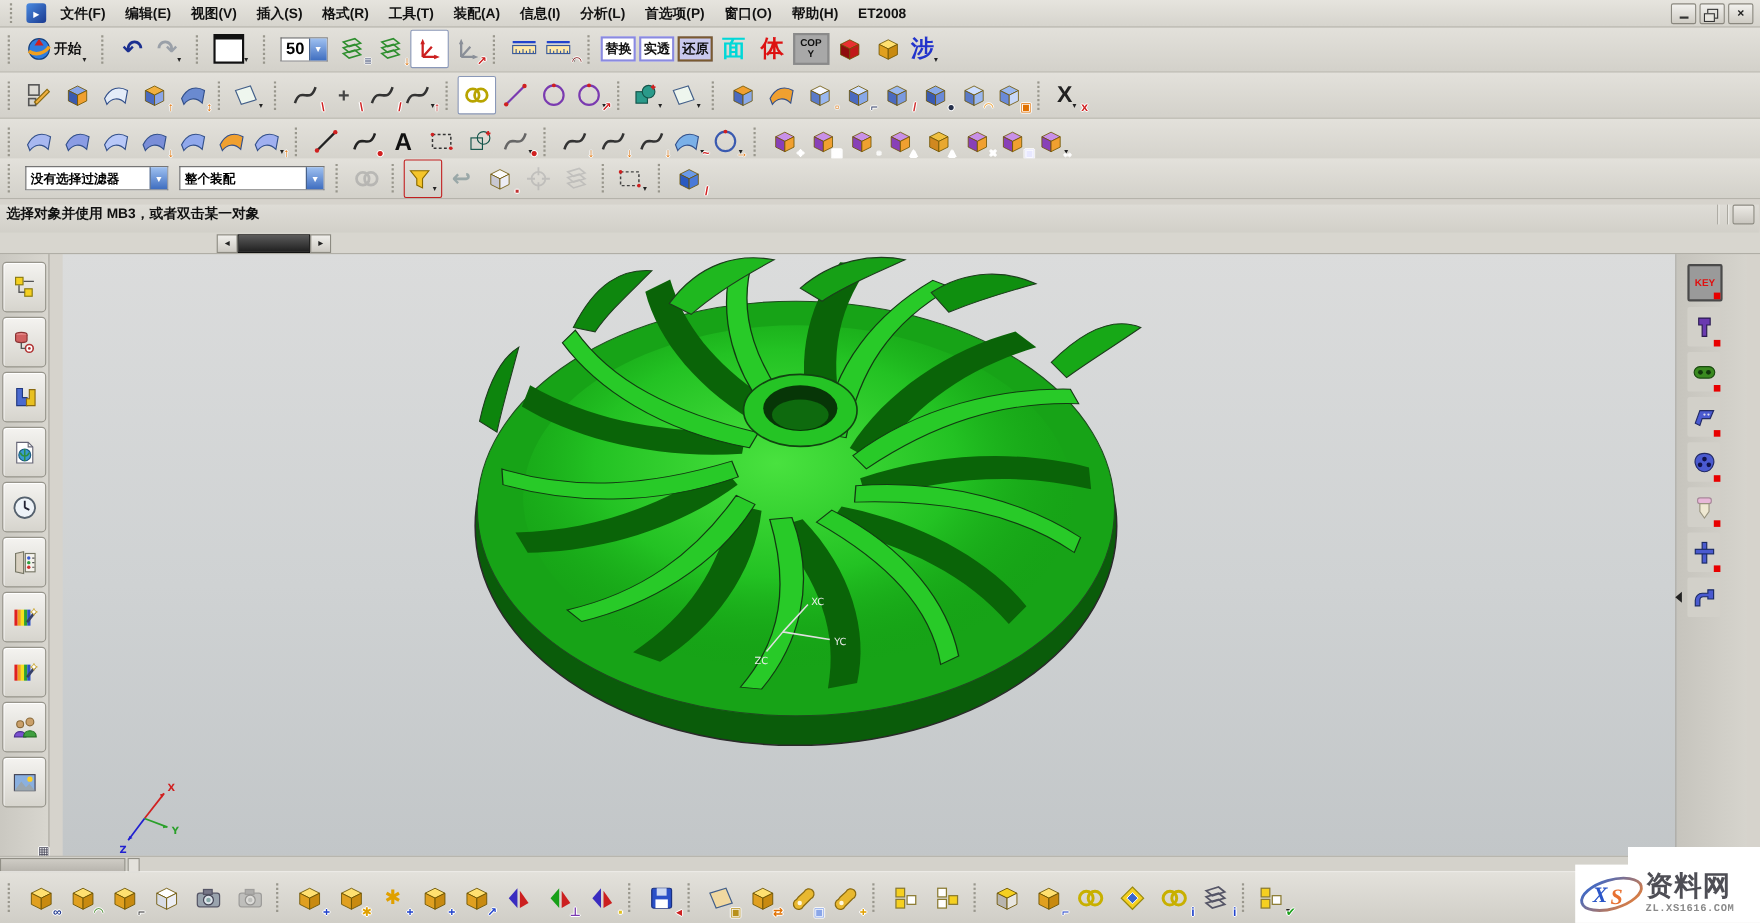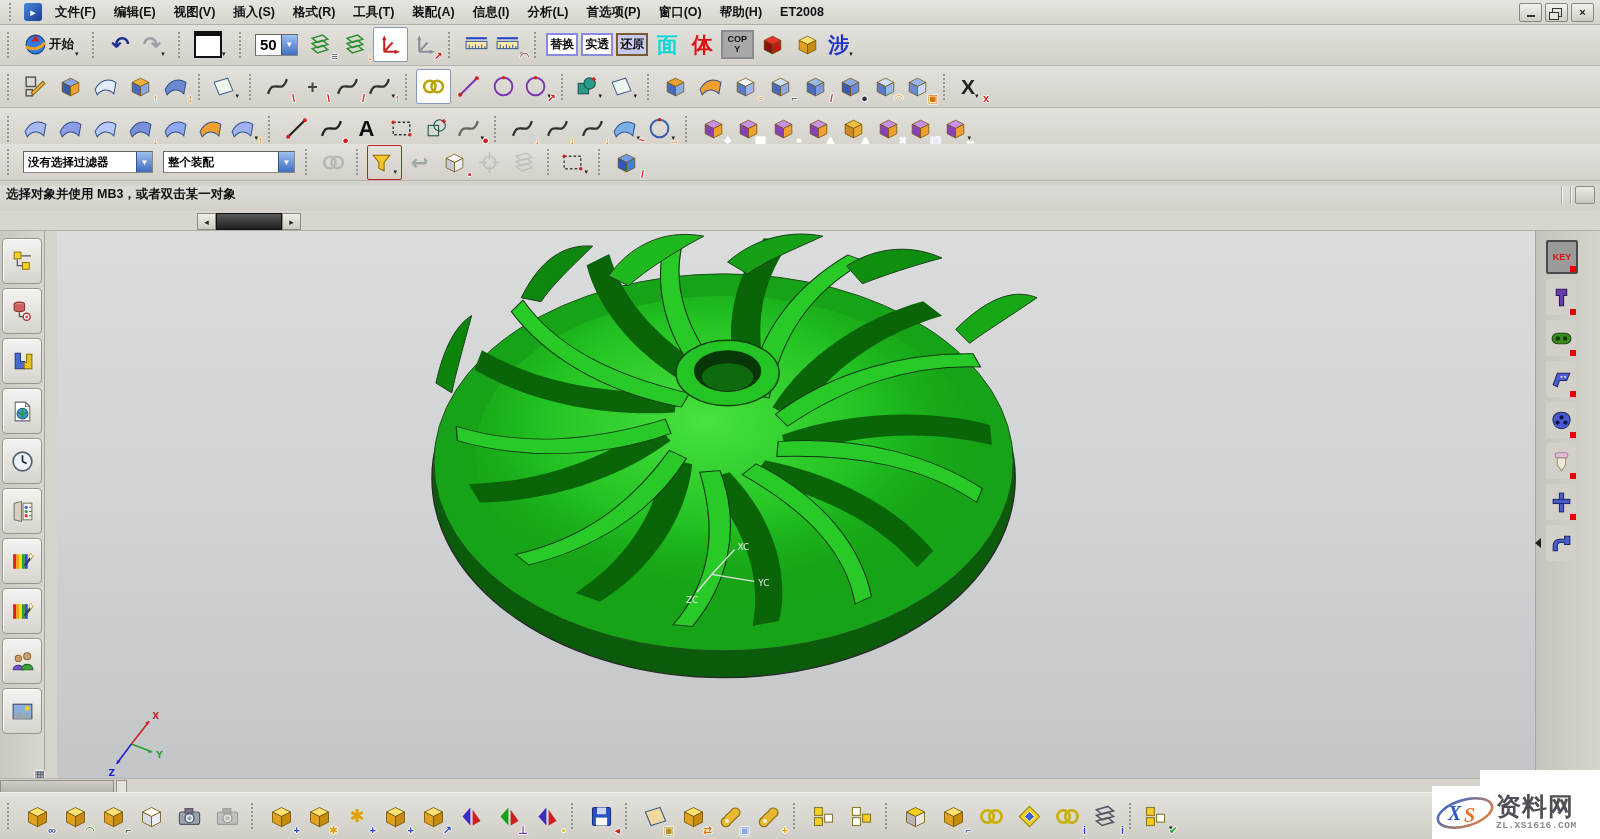--- a/index.html
+++ b/index.html
@@ -57,21 +57,21 @@
              display:flex;align-items:center;justify-content:center;color:#222}
   .hsc .thumb{width:64px;height:15px;background:linear-gradient(#5a5a5a,#1f1f1f);border:1px solid #111}
   
   #main{position:absolute;left:0;top:230px;right:0;height:549px}
   #leftbar{position:absolute;left:0;top:0;width:45px;height:100%;background:linear-gradient(90deg,#cac8c1,#d8d6cf);
            border-right:1px solid #a8a69e;display:flex;flex-direction:column;align-items:center;padding-top:6px;box-sizing:border-box}
   .lb{width:38px;height:44px;margin:2px 0;background:linear-gradient(#f4f3f0,#d6d4cd);border:1px solid #97958c;border-radius:4px;
       display:flex;align-items:center;justify-content:center;flex:none;box-shadow:inset 1px 1px 0 #fff}
   #viewport{position:absolute;left:57px;top:0;right:65px;height:100%;background:linear-gradient(180deg,#dbdcdc 0%,#cfd2d3 55%,#c2c6c8 100%);overflow:hidden}
   #model{position:absolute;left:0;top:0;width:100%;height:100%}
-  #rightbar{position:absolute;right:0;top:0;width:65px;height:100%;background:linear-gradient(90deg,#c6c4bd,#d6d4cd);
+  #rightbar{position:absolute;right:12px;top:0;width:65px;height:100%;background:linear-gradient(90deg,#c6c4bd,#d6d4cd);
             border-left:1px solid #a8a69e;box-sizing:border-box;padding:10px 0 0 10px}
   .pb{position:relative;width:30px;height:36px;margin:0 0 5px 0;display:flex;align-items:center;justify-content:center;background:#d2d0c9;border-radius:2px}
   .pb.key{background:#9a9a9a;border:2px solid #4a4a4a;width:28px;height:30px}
   .keytxt{color:#e01010;font-size:9px;font-weight:bold;letter-spacing:0}
   .badge{position:absolute;right:0;bottom:0;width:6px;height:6px;background:#e80000}
   #collapsearrow{position:absolute;left:-1px;top:308px;width:0;height:0;border-top:5px solid transparent;border-bottom:5px solid transparent;border-right:6px solid #222}
   
   #bottomscroll{position:absolute;left:0;right:0;bottom:46px;height:14px;background:#d4d2cb;border-top:1px solid #b5b3ab;z-index:3}
   #bottomscroll .bthumb{position:absolute;left:0;top:1px;width:112px;height:11px;background:linear-gradient(#cfccc5,#b8b5ae);border:1px solid #918f86}
   #bottomscroll .bdiv{position:absolute;left:116px;top:1px;width:9px;height:11px;background:#e4e2dc;border:1px solid #918f86}

